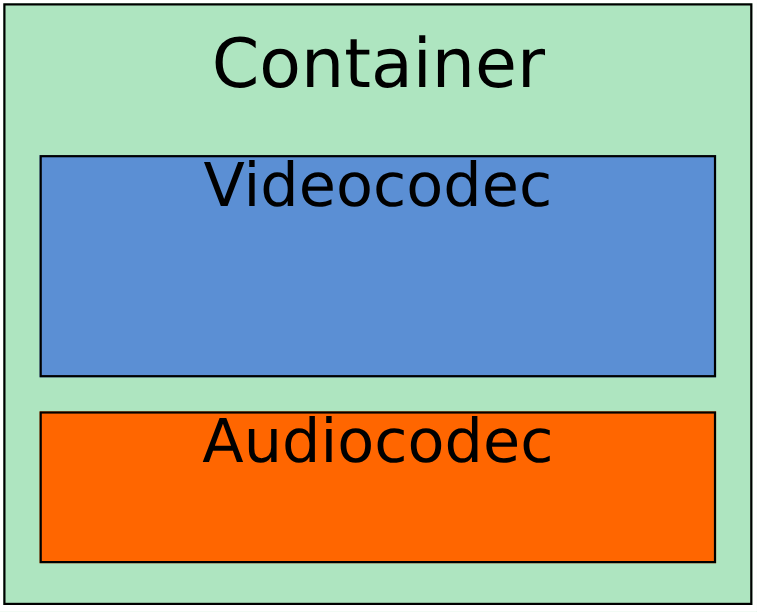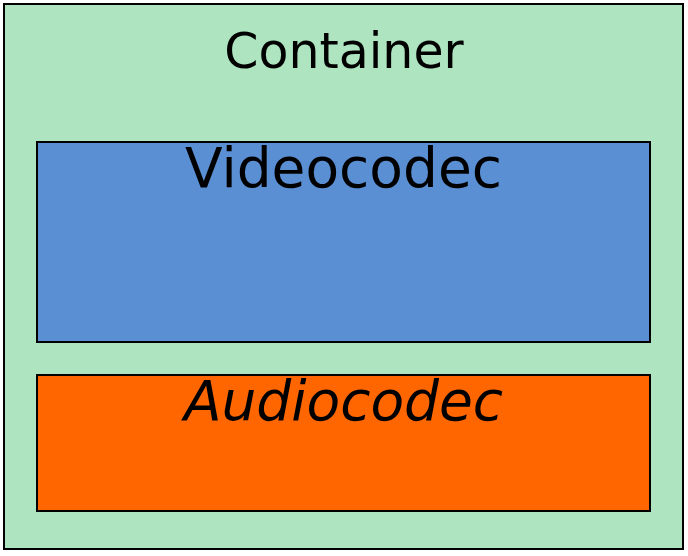--- a/index.html
+++ b/index.html
@@ -32,21 +32,21 @@
     box-sizing: content-box;
   }
 
   
   .container-title {
     position: absolute;
     left: 0;
     top: 22px;
     width: 678px;
     text-align: center;
-    font-size: 49px;
+    font-size: 62px;
     line-height: 1.0;
     color: #000000;
     white-space: nowrap;
   }
 
   
   .codec-box {
     position: absolute;
     left: 31px;          
     width: 611px;        
@@ -59,21 +59,20 @@
   .codec-box.video {
     top: 136px;          
     height: 198px;       
     background: #5b8fd4;
   }
 
   .codec-box.audio {
     top: 369px;          
     height: 134px;       
     background: #ff6600;
-    font-style: italic;
   }
 
   .codec-label {
     font-size: 55px;
     line-height: 1.0;
     color: #000000;
     white-space: nowrap;
     transform: translateY(-2px);
   }
 </style>

